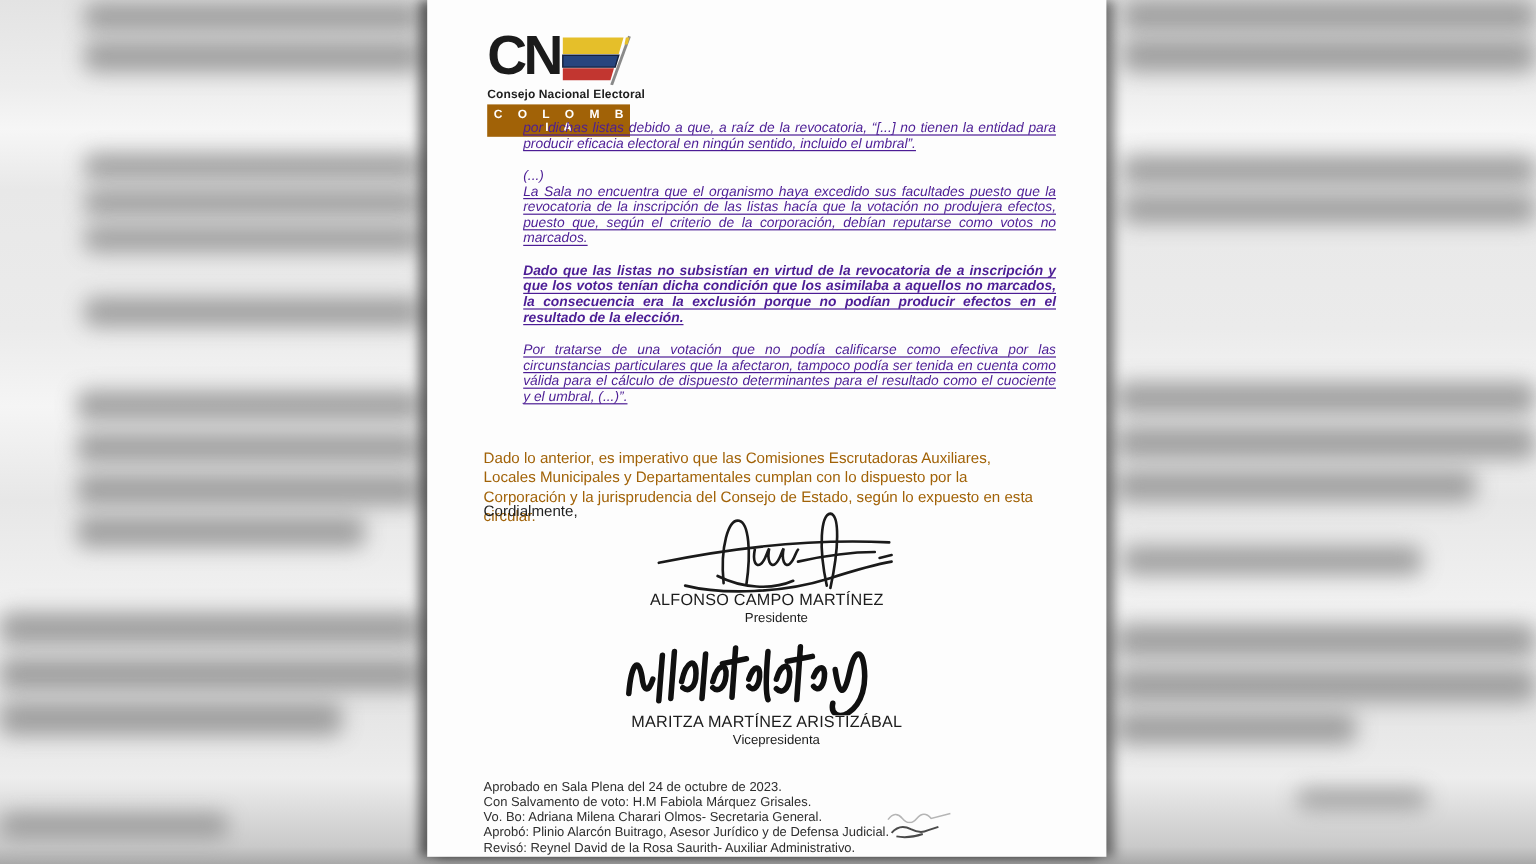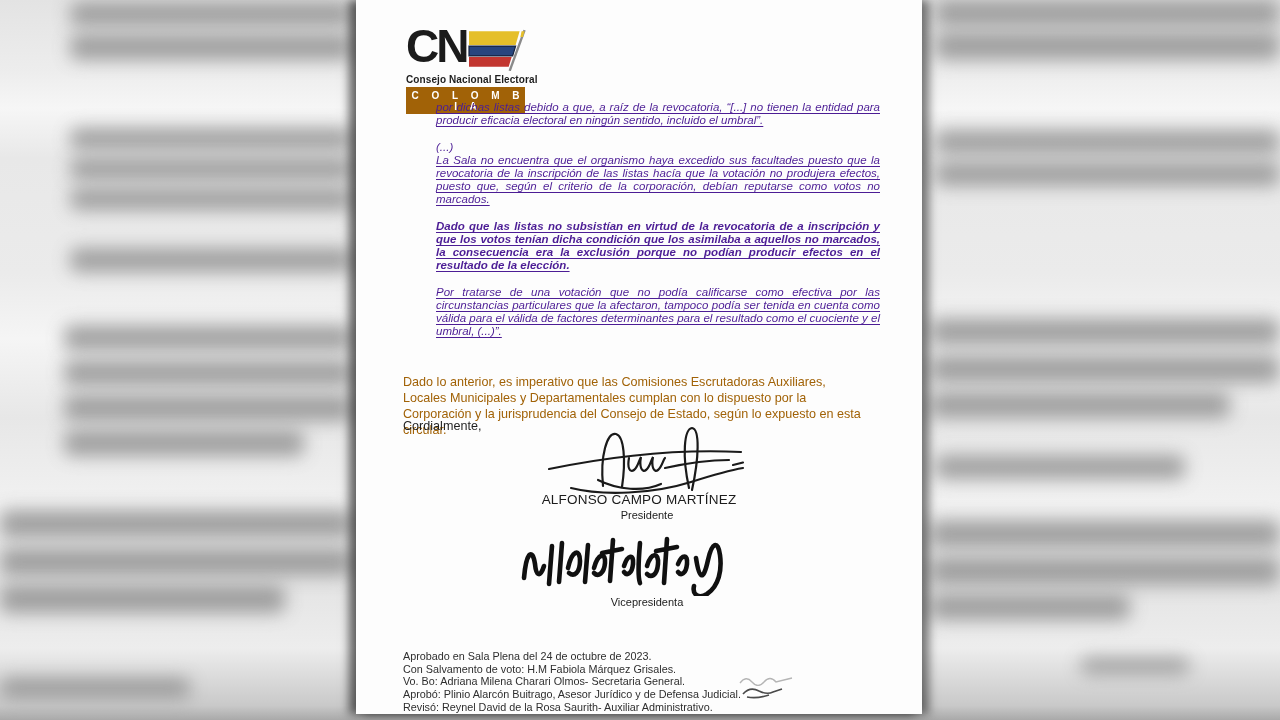--- a/index.html
+++ b/index.html
@@ -107,21 +107,21 @@
     </div>
     <div class="logo-org">Consejo Nacional Electoral</div>
     <div class="logo-country">C O L O M B I A</div>
   </div>
 
   <div class="quotes">
     <p class="quote">por dichas listas debido a que, a raíz de la revocatoria, “[...] no tienen la entidad para producir eficacia electoral en ningún sentido, incluido el umbral”.</p>
     <p class="quote ellipsis">(...)</p>
     <p class="quote">La Sala no encuentra que el organismo haya excedido sus facultades puesto que la revocatoria de la inscripción de las listas hacía que la votación no produjera efectos, puesto que, según el criterio de la corporación, debían reputarse como votos no marcados.</p>
     <p class="quote bold">Dado que las listas no subsistían en virtud de la revocatoria de a inscripción y que los votos tenían dicha condición que los asimilaba a aquellos no marcados, la consecuencia era la exclusión porque no podían producir efectos en el resultado de la elección.</p>
-    <p class="quote">Por tratarse de una votación que no podía calificarse como efectiva por las circunstancias particulares que la afectaron, tampoco podía ser tenida en cuenta como válida para el válida de factores determinantes para el resultado como el cuociente y el umbral, (...)”.</p>
+    <p class="quote">Por tratarse de una votación que no podía calificarse como efectiva por las circunstancias particulares que la afectaron, tampoco podía ser tenida en cuenta como válida para el cálculo de dispuesto determinantes para el resultado como el cuociente y el umbral, (...)”.</p>
   </div>
 
   <p class="bodytext">Dado lo anterior, es imperativo que las Comisiones Escrutadoras Auxiliares, Locales Municipales y Departamentales cumplan con lo dispuesto por la Corporación y la jurisprudencia del Consejo de Estado, según lo expuesto en esta circular.</p>
 
   <p class="closing">Cordialmente,</p>
 
   <svg class="sig1" width="203" height="80" viewBox="0 0 203 80">
     <g fill="none" stroke="#1a1a1a" stroke-width="2.2" stroke-linecap="round">
       <path d="M6,47 C50,38 120,26 198,30"></path>
       <path d="M60,64 C57,34 64,10 73,12 C81,14 83,38 79,65"></path>
@@ -150,20 +150,21 @@
       <path d="M108,38 C112,26 118,26 117,36 C116,46 111,48 108,44"></path>
       <path d="M124,15 C122,38 122,50 124,55"></path>
       <path d="M131,38 C135,24 143,24 142,36 C141,48 135,50 131,46"></path>
       <path d="M151,11 L148,55 M140,23 L161,19"></path>
       <path d="M162,36 C166,26 172,26 171,36 C170,46 165,48 162,44"></path>
       <path d="M180,30 C183,50 187,55 192,32 C196,14 202,12 204,27 C206,42 203,58 191,66 C183,71 176,67 178,58"></path>
     </g>
   </svg>
 
   <div class="sigblock two">
+    <div class="sig-name">MARITZA MARTÍNEZ ARISTIZÁBAL</div>
     <div class="sig-title">Vicepresidenta</div>
   </div>
 
   <div class="footer">
     <div>Aprobado en Sala Plena del 24 de octubre de 2023.</div>
     <div>Con Salvamento de voto: H.M Fabiola Márquez Grisales.</div>
     <div>Vo. Bo: Adriana Milena Charari Olmos- Secretaria General.</div>
     <div>Aprobó: Plinio Alarcón Buitrago, Asesor Jurídico y de Defensa Judicial.</div>
     <div>Revisó: Reynel David de la Rosa Saurith- Auxiliar Administrativo.</div>
   </div>

